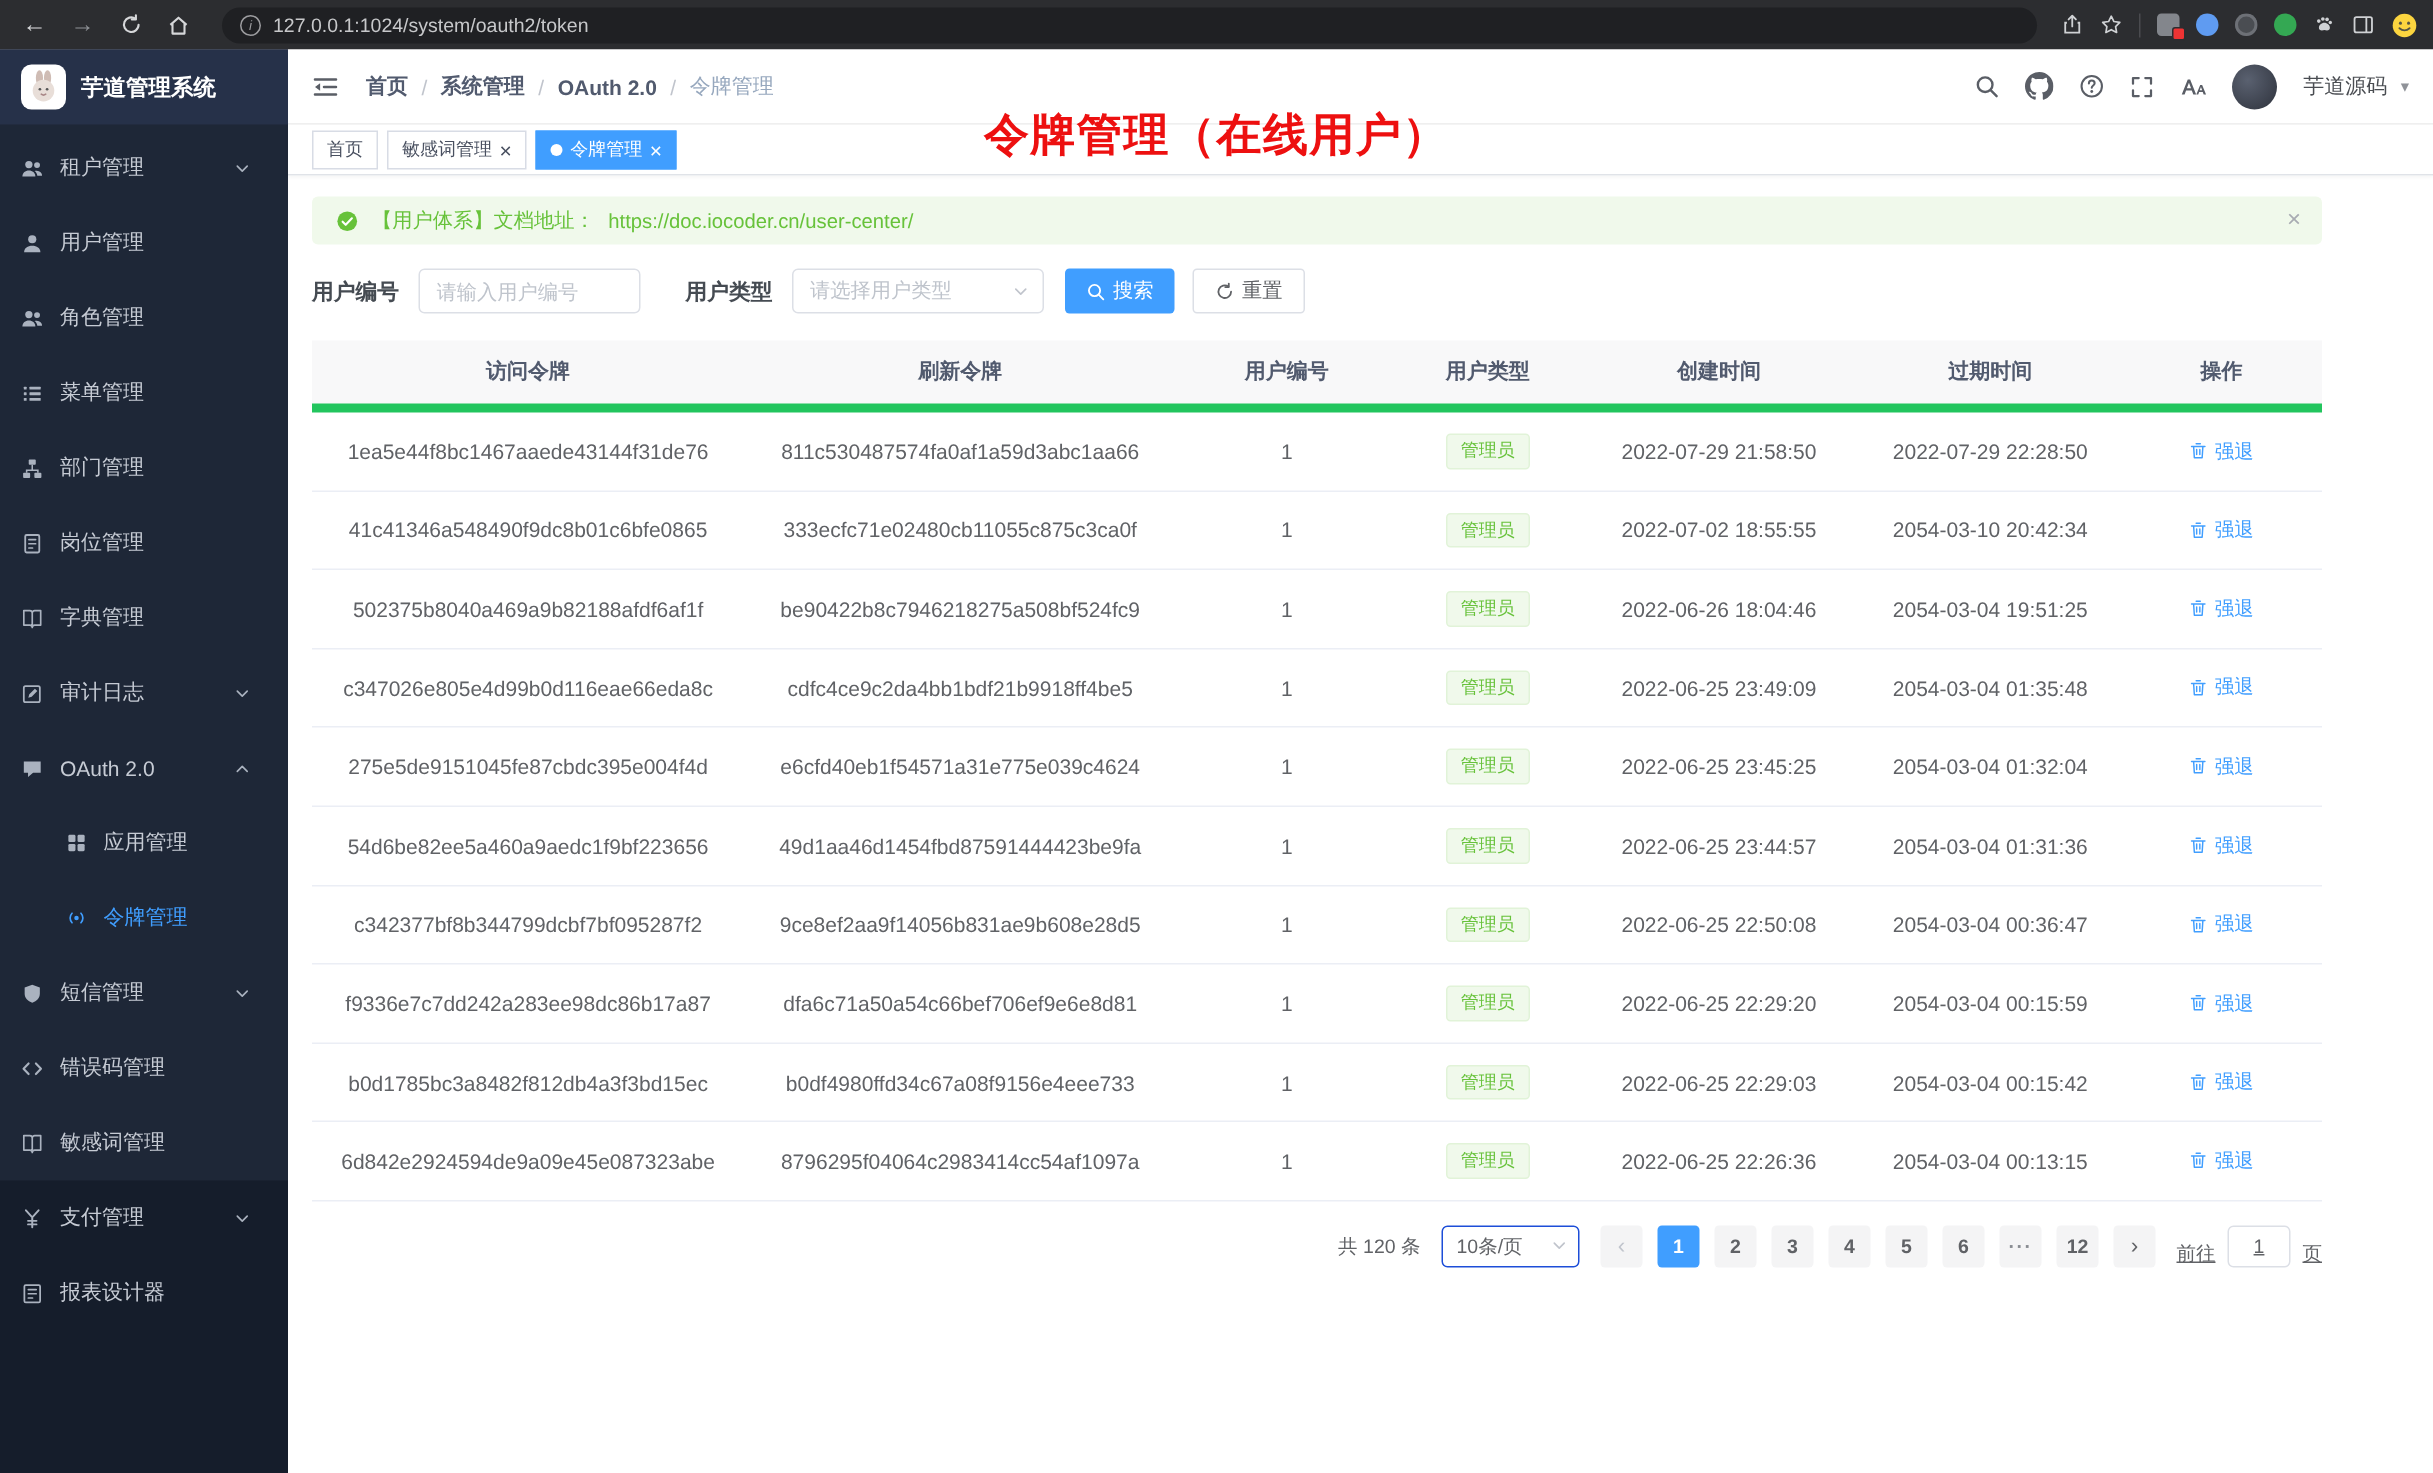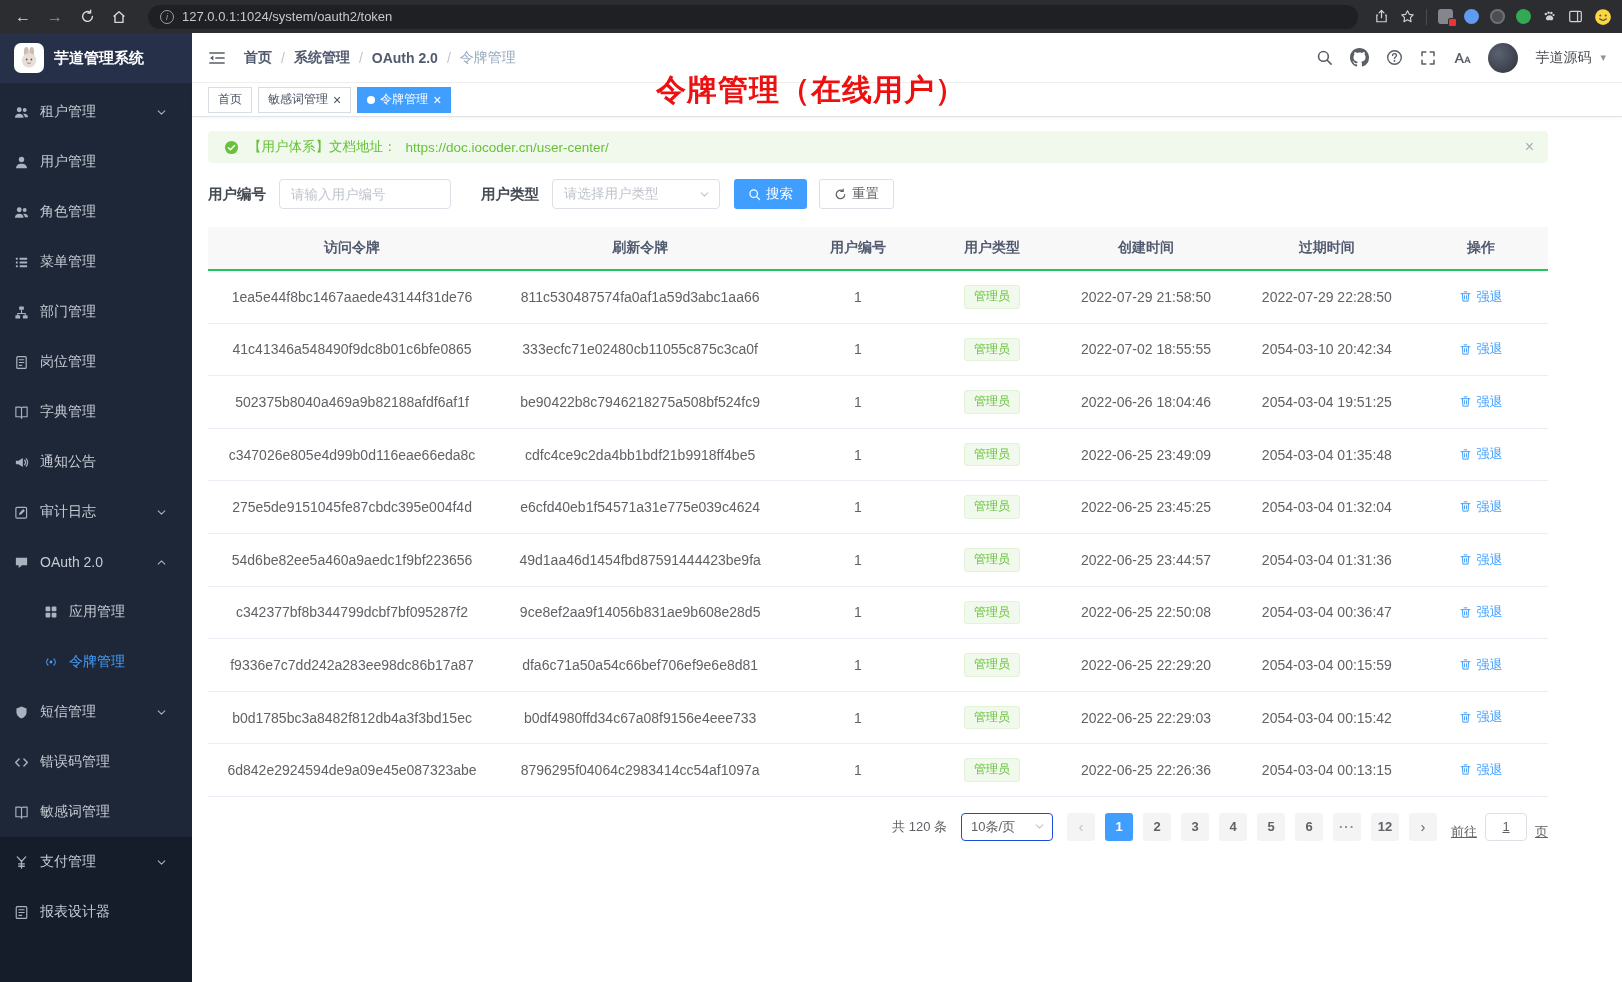--- a/index.html
+++ b/index.html
@@ -63,33 +63,33 @@
   .tab-dot { width:8px; height:8px; border-radius:50%; background:#fff; display:inline-block; }
   
   .content { flex:1; padding:14px 74px 12px 16px; overflow:hidden; }
   .alert { height:32px; background:#f0f9eb; border-radius:4px; display:flex; align-items:center; padding:0 16px; gap:9px; position:relative; margin-bottom:16px; }
   .alert .icon { color:var(--success); }
   .alert-text { color:var(--success); font-size:13.5px; }
   .alert-link { color:var(--success); font-size:13.5px; text-decoration:none; cursor:pointer; }
   .alert-close { position:absolute; right:14px; color:#a8abb2; font-size:16px; cursor:pointer; }
   .filter-row { display:flex; align-items:center; margin-bottom:18px; }
   .filter-label { font-size:14.5px; font-weight:700; color:#454b52; margin-right:13px; }
-  .text-input { width:172px; height:30px; border:1px solid #dcdfe6; border-radius:4px; padding:0 11px; font-size:13.5px; color:#606266; outline:none; font-family:inherit; }
+  .text-input { width:148px; height:30px; border:1px solid #dcdfe6; border-radius:4px; padding:0 11px; font-size:13.5px; color:#606266; outline:none; font-family:inherit; }
   .text-input::placeholder { color:#bfc4cc; }
   .select { width:168px; height:30px; border:1px solid #dcdfe6; border-radius:4px; padding:0 9px 0 11px; display:flex; align-items:center; justify-content:space-between; cursor:pointer; background:#fff; }
   .select .ph { color:#bfc4cc; font-size:13.5px; }
   .select .chevron { color:#c0c4cc; margin-left:6px; }
   .gap-lg { width:30px; flex:none; }
   .btn { height:30px; border:none; border-radius:3px; display:inline-flex; align-items:center; gap:5px; padding:0 14px; font-size:13.5px; cursor:pointer; font-family:inherit; }
   .btn .icon svg { width:13px; height:13px; }
   .btn-primary { background:var(--accent); color:#fff; margin-left:14px; }
   .btn-plain { background:#fff; color:#606266; border:1px solid #dcdfe6; margin-left:12px; }
   
   table { width:100%; border-collapse:collapse; table-layout:fixed; }
-  th { background:#f8f8f9; color:#515a6e; font-size:14px; font-weight:600; padding:12px 4px; border-bottom:2px solid #22c55e; text-align:center; }
+  th { background:#f8f8f9; color:#515a6e; font-size:14px; font-weight:600; padding:12px 4px; border-bottom:6px solid #22c55e; text-align:center; }
   td { color:#606266; font-size:14px; padding:14px 4px; border-bottom:1px solid #ebeef5; text-align:center; white-space:nowrap; overflow:hidden; }
   .tag { display:inline-block; padding:3px 9px; font-size:12px; border-radius:3px; color:var(--success); background:#f0f9eb; border:1px solid #e1f3d8; line-height:1.3; }
   .action-link { color:var(--accent); font-size:13px; display:inline-flex; align-items:center; gap:4px; cursor:pointer; text-decoration:none; }
   .action-link .icon svg { width:13px; height:13px; }
   
   .pagination { display:flex; align-items:center; justify-content:flex-end; margin-top:16px; font-size:13px; color:#606266; }
   .pg-total { margin-right:14px; }
   .size-select { width:92px; height:28px; border:1px solid #1d4ed8; border-radius:4px; display:flex; align-items:center; justify-content:space-between; padding:0 7px 0 9px; cursor:pointer; margin-right:14px; color:#606266; }
   .size-select .chevron { color:#c0c4cc; }
   .pager { display:flex; align-items:center; gap:10px; }
@@ -260,29 +260,20 @@
           <span class="icon">
             <svg viewBox="0 0 16 16" width="15" height="15">
               <path d="M2 2.2h4.3A1.7 1.7 0 0 1 8 3.9v10.3a1.7 1.7 0 0 0-1.7-1.7H2zM14 2.2H9.7A1.7 1.7 0 0 0 8 3.9v10.3a1.7 1.7 0 0 1 1.7-1.7H14z" fill="none" stroke="currentColor" stroke-width="1.2" stroke-linejoin="round"></path>
             </svg>
           </span>
           <span class="menu-label">字典管理</span>
         </div>
         <div class="menu-item">
           <span class="icon">
             <svg viewBox="0 0 16 16" width="15" height="15">
-              <path d="M2 6.2v3.6h2.8l4.6 3V3.2l-4.6 3z" fill="currentColor"></path>
-              <path d="M11.3 5.6a3.4 3.4 0 0 1 0 4.8M13 4a5.8 5.8 0 0 1 0 8" fill="none" stroke="currentColor" stroke-width="1.2" stroke-linecap="round"></path>
-            </svg>
-          </span>
-          <span class="menu-label">通知公告</span>
-        </div>
-        <div class="menu-item">
-          <span class="icon">
-            <svg viewBox="0 0 16 16" width="15" height="15">
               <rect x="2" y="2.6" width="11.4" height="11.4" rx="1.2" fill="none" stroke="currentColor" stroke-width="1.25"></rect>
               <path d="M5.2 10.8l.7-2.4 4-4 1.7 1.7-4 4-2.4.7z" fill="currentColor"></path>
             </svg>
           </span>
           <span class="menu-label">审计日志</span>
           <span class="icon chevron down">
             <svg viewBox="0 0 16 16" width="11" height="11">
               <path d="M3.2 5.5 8 10.3l4.8-4.8" fill="none" stroke="currentColor" stroke-width="1.6" stroke-linecap="round" stroke-linejoin="round"></path>
             </svg>
           </span>

